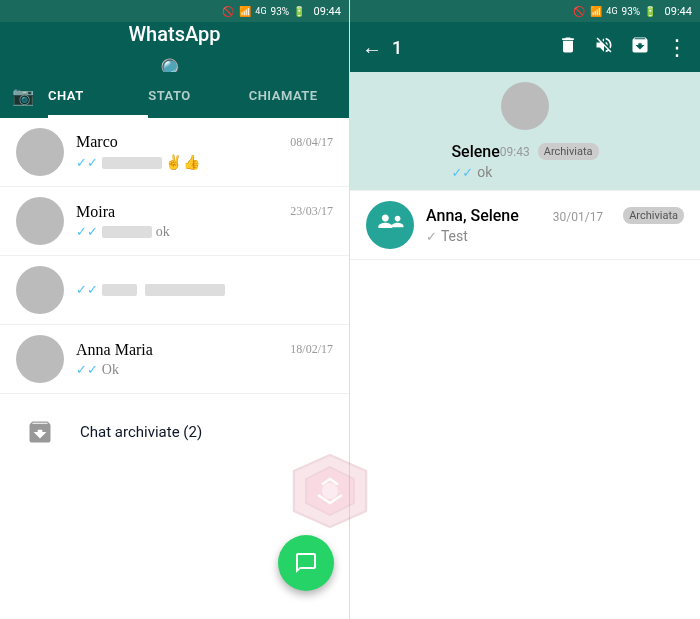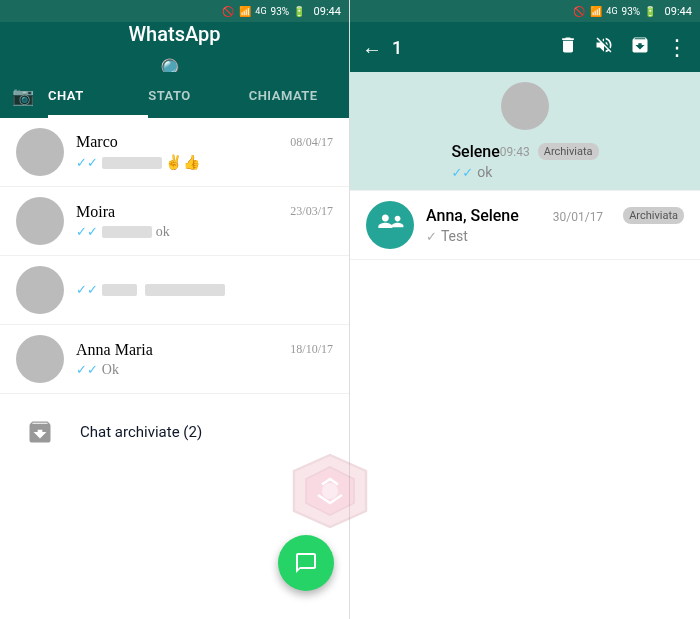--- a/index.html
+++ b/index.html
@@ -373,21 +373,21 @@
           <span class="preview-bar" style="width:80px; margin-left:4px"></span>
         </div>
       </div>
     </div>
 
     <div class="chat-item">
       <div class="avatar person-avatar"></div>
       <div class="chat-info">
         <div class="chat-header">
           <span class="chat-name">Anna Maria</span>
-          <span class="chat-time">18/10/17</span>
+          <span class="chat-time">18/02/17</span>
         </div>
         <div class="chat-preview">
           <span class="check-mark">✓✓</span>
           <span>Ok</span>
         </div>
       </div>
     </div>
 
     <div class="archived-section">
       <div class="archived-icon">

